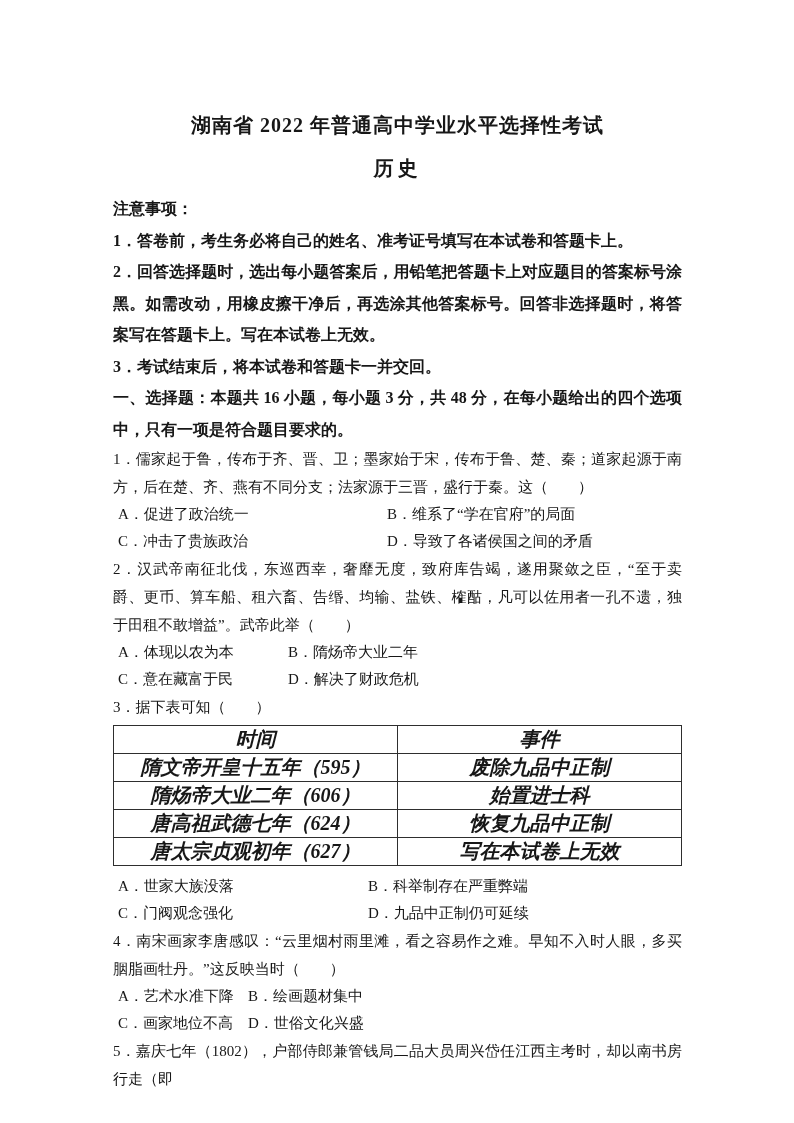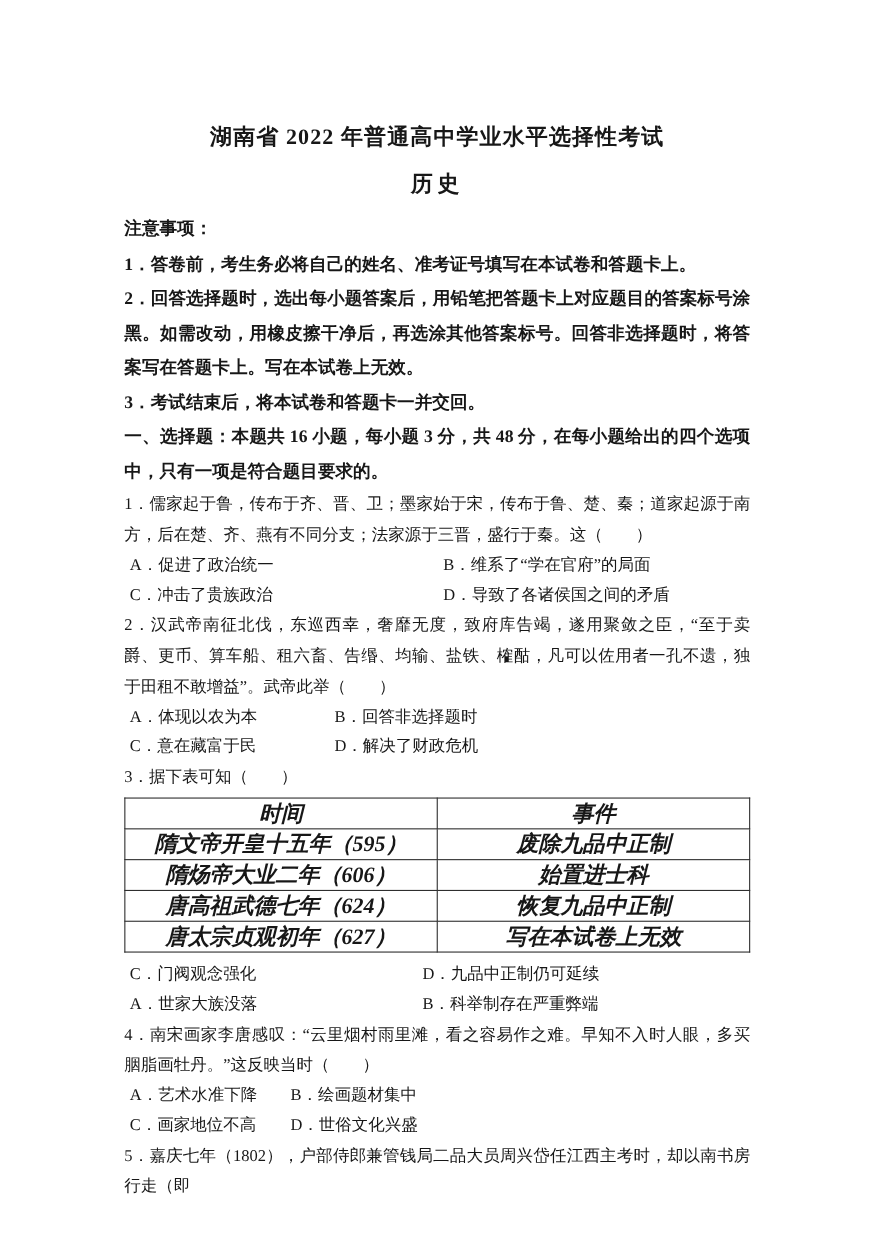--- a/index.html
+++ b/index.html
@@ -46,21 +46,20 @@
     margin: 0;
     font-size: 15px;
     line-height: 28px;
     text-align: justify;
   }
   .opt-row {
     display: flex;
     font-size: 15px;
     line-height: 27px;
     padding-left: 5px;
-    gap: 16px;
   }
   .opt { display: block; }
   .opt.first { flex: 0 0 auto; }
   .w269 { width: 269px; }
   .w170 { width: 170px; }
   .w250 { width: 250px; }
   .w130 { width: 130px; }
   .q-table {
     width: 569px;
     border-collapse: collapse;
@@ -104,21 +103,21 @@
     <div class="opt-row">
       <span class="opt first w269">C．冲击了贵族政治</span>
       <span class="opt">D．导致了各诸侯国之间的矛盾</span>
     </div>
   </div>
 
   <div class="question">
     <p class="stem">2．汉武帝南征北伐，东巡西幸，奢靡无度，致府库告竭，遂用聚敛之臣，“至于卖爵、更币、算车船、租六畜、告缗、均输、盐铁、榷酤，凡可以佐用者一孔不遗，独于田租不敢增益”。武帝此举（　　）</p>
     <div class="opt-row">
       <span class="opt first w170">A．体现以农为本</span>
-      <span class="opt">B．回答非选择题时</span>
+      <span class="opt">B．隋炀帝大业二年</span>
     </div>
     <div class="opt-row">
       <span class="opt first w170">C．意在藏富于民</span>
       <span class="opt">D．解决了财政危机</span>
     </div>
   </div>
 
   <div class="question">
     <p class="stem">3．据下表可知（　　）</p>
     <table class="q-table">
@@ -145,26 +144,26 @@
           <td>唐高祖武德七年（624）</td>
           <td>恢复九品中正制</td>
         </tr>
         <tr>
           <td>唐太宗贞观初年（627）</td>
           <td>写在本试卷上无效</td>
         </tr>
       </tbody>
     </table>
     <div class="opt-row">
+      <span class="opt first w250">A．世家大族没落</span>
+      <span class="opt">B．科举制存在严重弊端</span>
+    </div>
+    <div class="opt-row">
       <span class="opt first w250">C．门阀观念强化</span>
       <span class="opt">D．九品中正制仍可延续</span>
-    </div>
-    <div class="opt-row">
-      <span class="opt first w250">A．世家大族没落</span>
-      <span class="opt">B．科举制存在严重弊端</span>
     </div>
   </div>
 
   <div class="question">
     <p class="stem">4．南宋画家李唐感叹：“云里烟村雨里滩，看之容易作之难。早知不入时人眼，多买胭脂画牡丹。”这反映当时（　　）</p>
     <div class="opt-row">
       <span class="opt first w130">A．艺术水准下降</span>
       <span class="opt">B．绘画题材集中</span>
     </div>
     <div class="opt-row">

